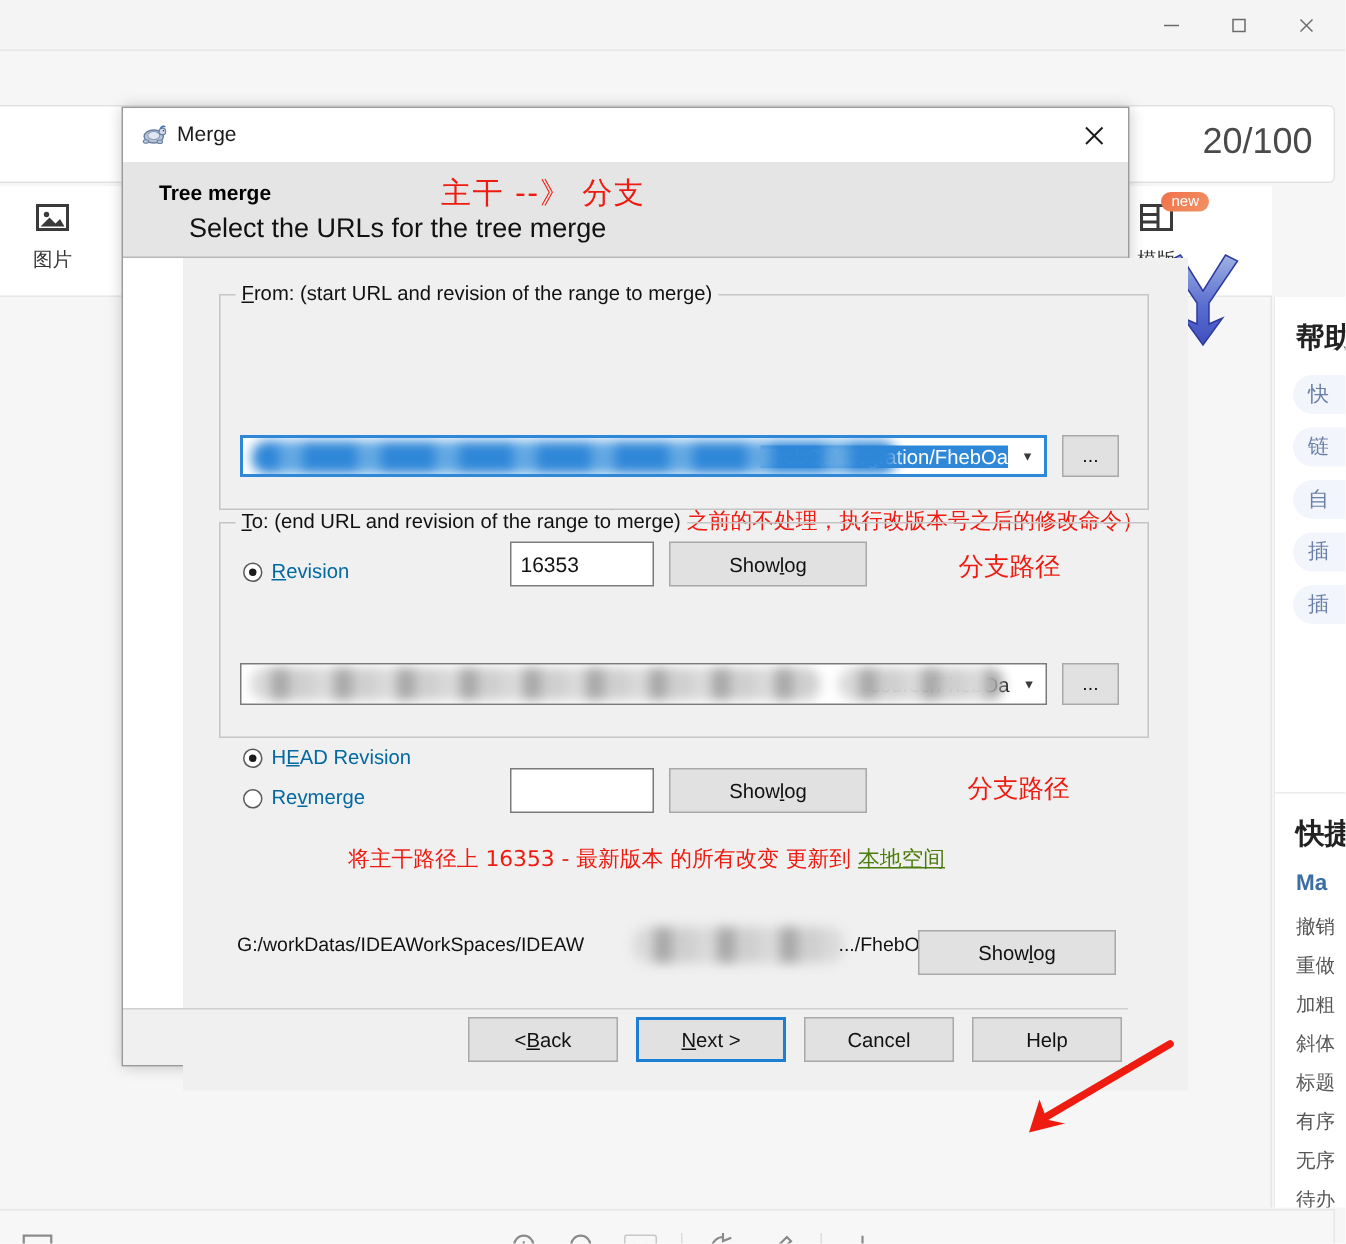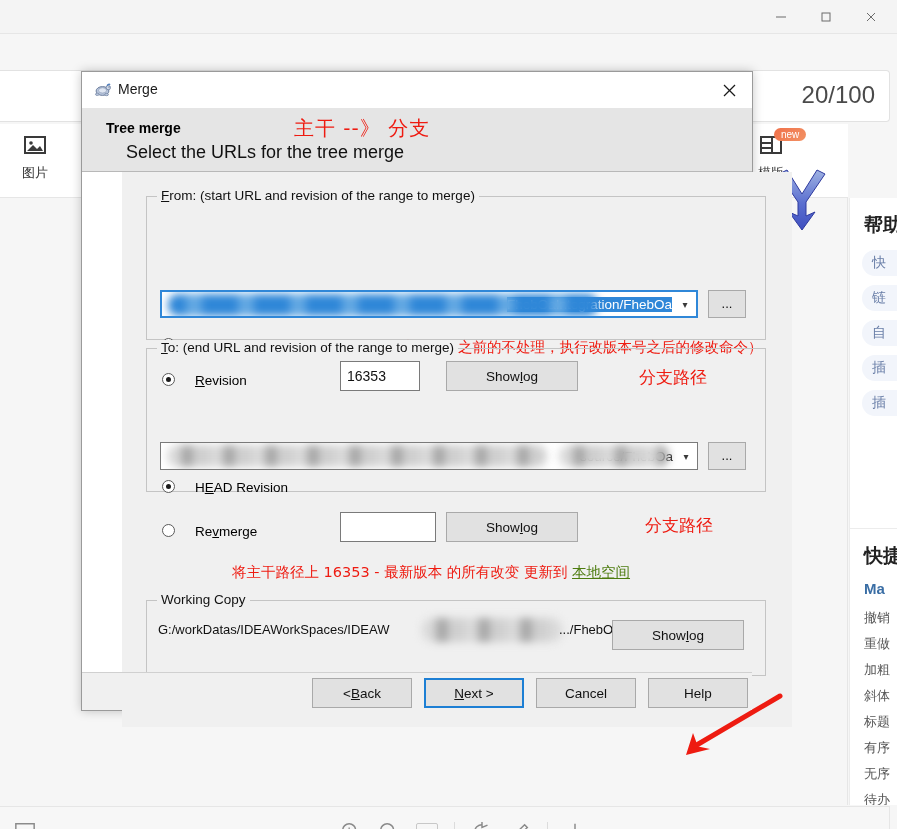--- a/index.html
+++ b/index.html
@@ -268,22 +268,22 @@
     position: absolute;
     width: 38px; height: 28px;
     background: #e1e1e1; border: 1px solid #a9a9a9;
     font-size: 13px; color: #111;
     display: flex; align-items: center; justify-content: center;
     line-height: 8px;
   }
 
   .radio-row {
     position: absolute;
-    display: flex; align-items: flex-start; gap: 20px;
-    font-size: 13.5px; color: #000000;
+    display: flex; align-items: flex-end; gap: 6px;
+    font-size: 13.5px; color: #0369a1;
   }
   .radio {
     width: 13px; height: 13px; border-radius: 50%;
     border: 1px solid #5a5a5a; background: #fff;
     position: relative; flex: none;
   }
   .radio.on::after {
     content: ""; position: absolute;
     left: 3px; top: 3px; width: 5px; height: 5px;
     border-radius: 50%; background: #1b1b1b;
@@ -527,21 +527,21 @@
       <div class="radio-row" style="left:40px; top:166px;">
         <span class="radio"></span>
         <span><span>H</span><span class="u">E</span><span>AD Revision</span></span>
       </div>
 
       <div class="radio-row" style="left:40px; top:201px;">
         <span class="radio on"></span>
         <span><span class="u">R</span><span>evision</span></span>
       </div>
 
-      <div class="txtin" style="left:218px; top:189px; width:80px;">16353</div>
+      <div class="txtin" style="left:218px; top:189px; width:96px;">16353</div>
 
       <div class="btn" style="left:324px; top:189px; width:132px; height:30px;">
           <span>Show </span>
           <span class="u">l</span>
           <span>og</span>
         </div>
 
       <span class="anno-red" style="left:220px; top:166px;">版本号（该版本号之前的不处理，执行改版本号之后的修改命令）</span>
 
       <div class="grp" style="left:24px; top:176px; width:620px; height:144px;">
@@ -550,43 +550,40 @@
       <span class="anno-red" style="left:523px; top:342px; font-size:17px;">分支路径</span>
 
       <div class="combo" style="left:38px; top:270px; width:538px;">
         <span class="blur-grey" style="left:6px; top:2px; width:380px; height:22px;"></span>
         <span class="blur-grey" style="left:398px; top:2px; width:110px; height:22px;"></span>
         <span class="combo-text">source/FhebOa</span>
         <span class="combo-arrow">▾</span>
       </div>
       <div class="btn-dots" style="left:586px; top:270px;">...</div>
 
-      <div class="radio-row" style="left:40px; top:308px;">
+      <div class="radio-row" style="left:40px; top:325px;">
         <span class="radio on"></span>
         <span><span>H</span><span class="u">E</span><span>AD Revision</span></span>
       </div>
 
       <div class="radio-row" style="left:40px; top:352px;">
         <span class="radio"></span>
         <span><span>Re</span><span class="u">v</span><span>merge</span></span>
       </div>
 
       <div class="txtin" style="left:218px; top:340px; width:96px;"></div>
 
       <div class="btn" style="left:324px; top:340px; width:132px; height:30px;">
           <span>Show </span>
           <span class="u">l</span>
           <span>og</span>
         </div>
 
       <span class="anno-red" style="left:110px; top:391px;"><span>将主干路径上 16353 - 最新版本 的所有改变 更新到 </span><span class="anno-blue">本地空间</span></span>
 
-      <div class="grp" style="left:24px; top:428px; width:620px; height:76px;">
-        <span class="grp-legend">Working Copy</span>
-      </div>
 
       <span class="wc-path" style="left:36px; top:450px;"><span>G:/workDatas/IDEAWorkSpaces/IDEAW</span></span>
       <span class="blur-grey" style="left:300px; top:446px; width:140px; height:24px;"></span>
       <span class="wc-path" style="left:437px; top:450px;">.../FhebOa</span>
 
       <div class="btn" style="left:490px; top:448px; width:132px; height:30px;">
           <span>Show </span>
           <span class="u">l</span>
           <span>og</span>
         </div>

